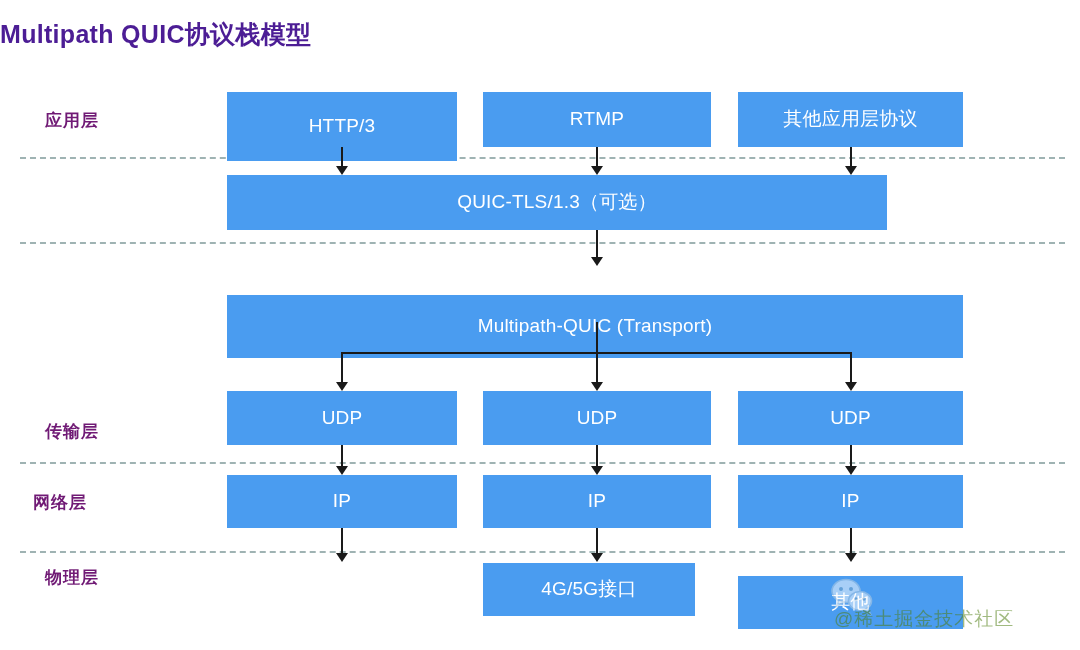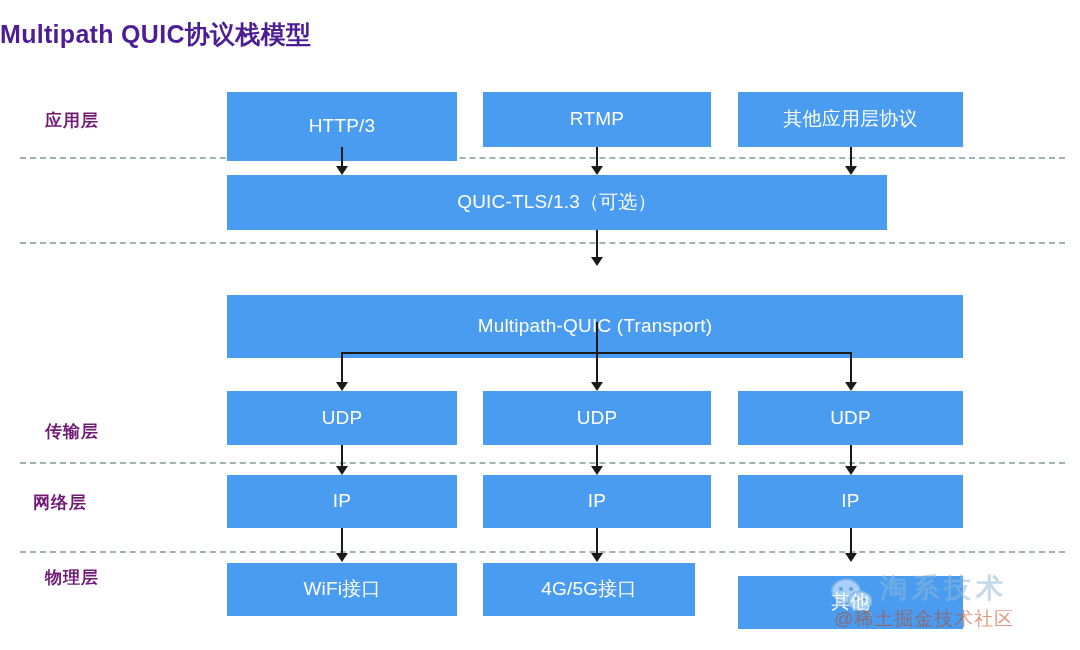--- a/index.html
+++ b/index.html
@@ -98,21 +98,21 @@
     font-weight: bold;
     color: #8fb8d8;
     letter-spacing: 5px;
     white-space: nowrap;
   }
   #wm-sub {
     position: absolute;
     left: 10px;
     top: 42px;
     font-size: 19px;
-    color: #c2410c;
+    color: #4d7c0f;
     letter-spacing: 1px;
     white-space: nowrap;
   }
 </style>
 </head>
 <body>
 
 <div id="canvas">
 
   <div id="page-title">Multipath QUIC协议栈模型</div>
@@ -169,32 +169,30 @@
   <div class="node" style="left:483px; top:475px; width:228px; height:53px;">IP</div>
   <div class="node" style="left:738px; top:475px; width:225px; height:53px;">IP</div>
 
   <div class="vline" style="left:341px; top:528px; height:26px;"></div>
   <div class="arrowhead" style="left:336px; top:553px;"></div>
   <div class="vline" style="left:596px; top:528px; height:26px;"></div>
   <div class="arrowhead" style="left:591px; top:553px;"></div>
   <div class="vline" style="left:850px; top:528px; height:26px;"></div>
   <div class="arrowhead" style="left:845px; top:553px;"></div>
 
-  <div class="node" style="left:227px; top:563px; width:230px; height:53px;">WiFi接口</div>
   <div class="node" style="left:483px; top:563px; width:212px; height:53px;">4G/5G接口</div>
   <div class="node" style="left:738px; top:576px; width:225px; height:53px;">其他</div>
 
   <div id="watermark">
     <svg id="wm-logo" viewBox="0 0 44 38">
       <ellipse cx="16" cy="13" rx="14" ry="11.5" fill="#ffffff" stroke="#b9cfe0" stroke-width="1.6"></ellipse>
       <path d="M9 22 L6 29 L14 24 Z" fill="#ffffff" stroke="#b9cfe0" stroke-width="1.6"></path>
       <circle cx="11" cy="11" r="2" fill="#7fa6c4"></circle>
       <circle cx="21" cy="11" r="2" fill="#7fa6c4"></circle>
       <ellipse cx="30" cy="23" rx="11.5" ry="9.5" fill="#ffffff" stroke="#b9cfe0" stroke-width="1.6"></ellipse>
       <path d="M38 31 L41 37 L34 32 Z" fill="#ffffff" stroke="#b9cfe0" stroke-width="1.6"></path>
       <circle cx="26" cy="21" r="1.7" fill="#7fa6c4"></circle>
       <circle cx="34" cy="21" r="1.7" fill="#7fa6c4"></circle>
     </svg>
-    <div id="wm-brand">淘系技术</div>
     <div id="wm-sub">@稀土掘金技术社区</div>
   </div>
 
 </div>
 
 </body></html>

